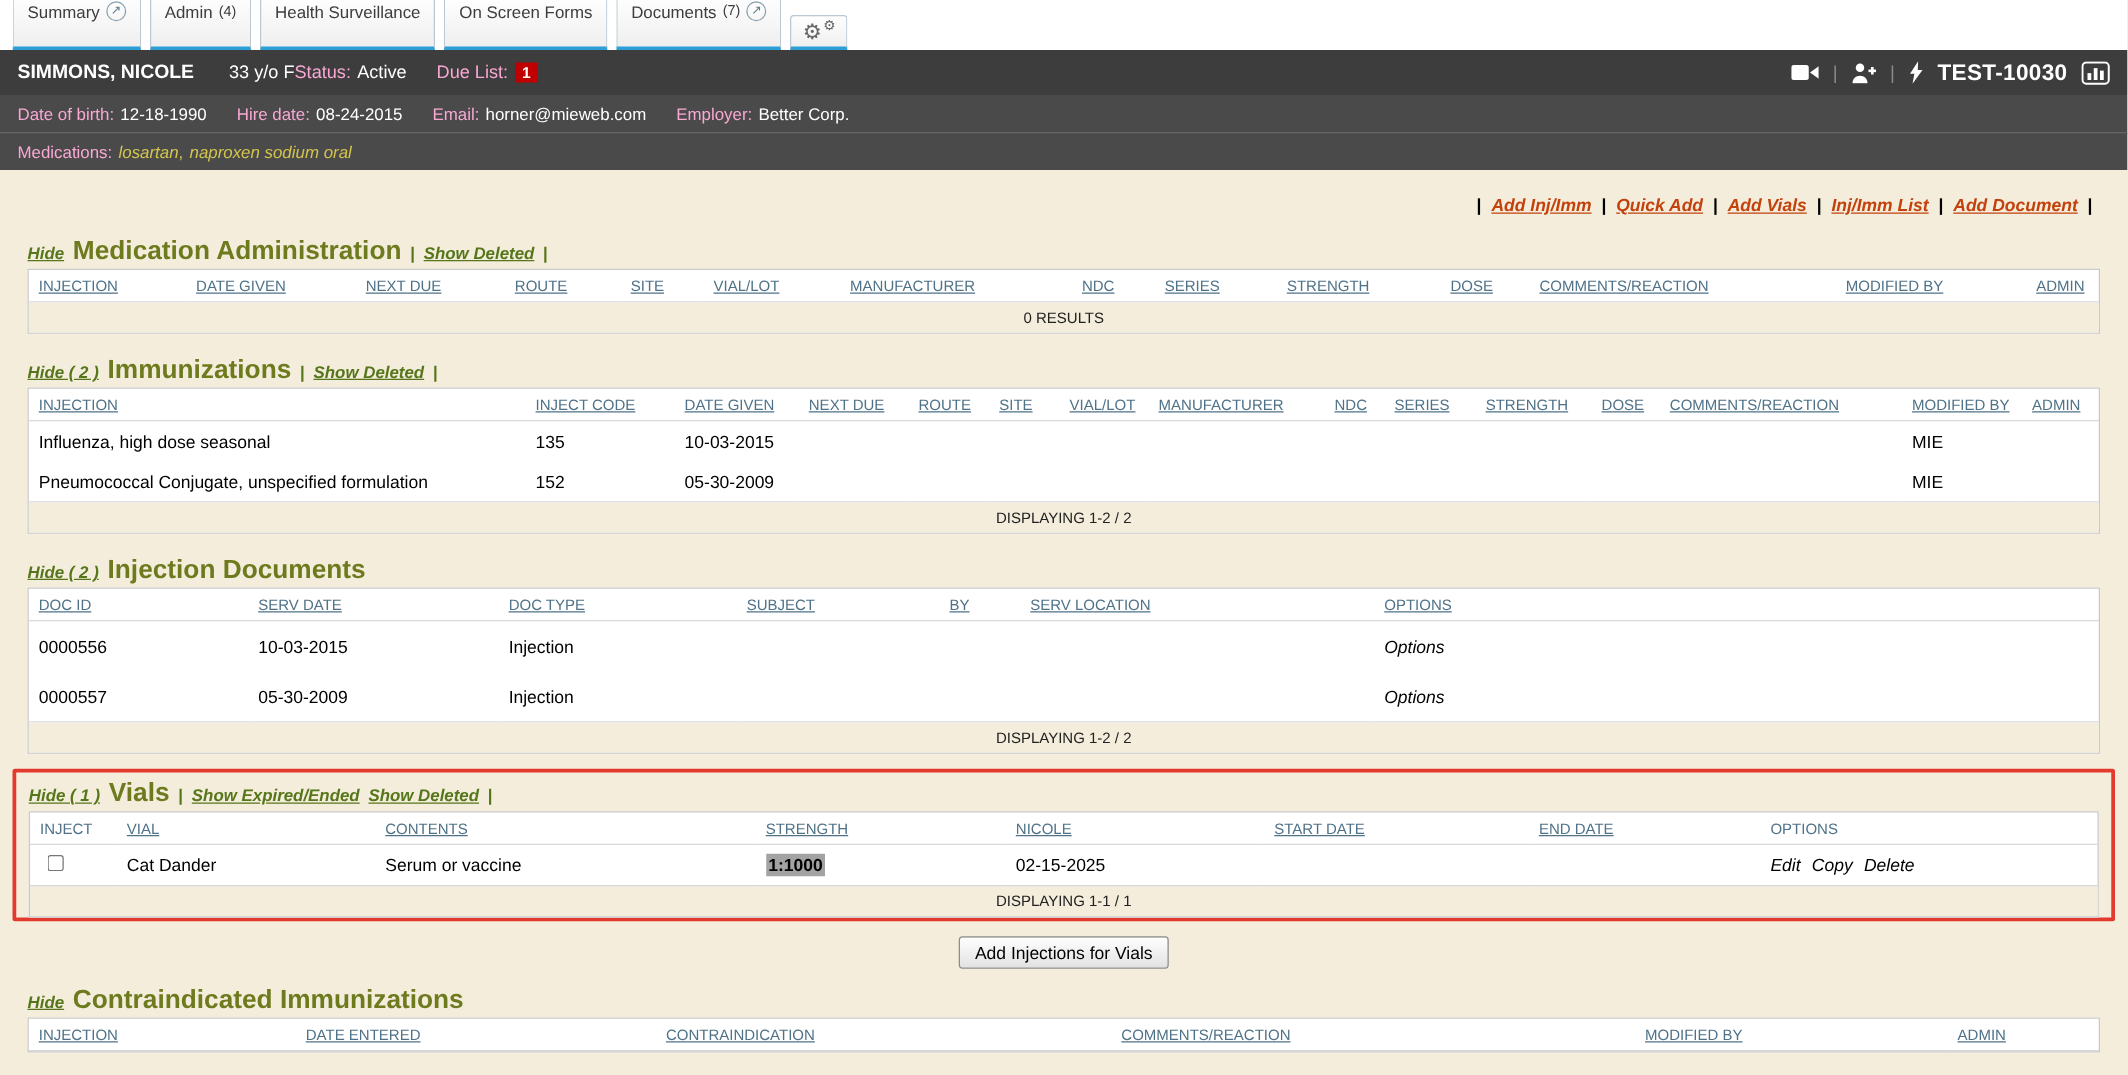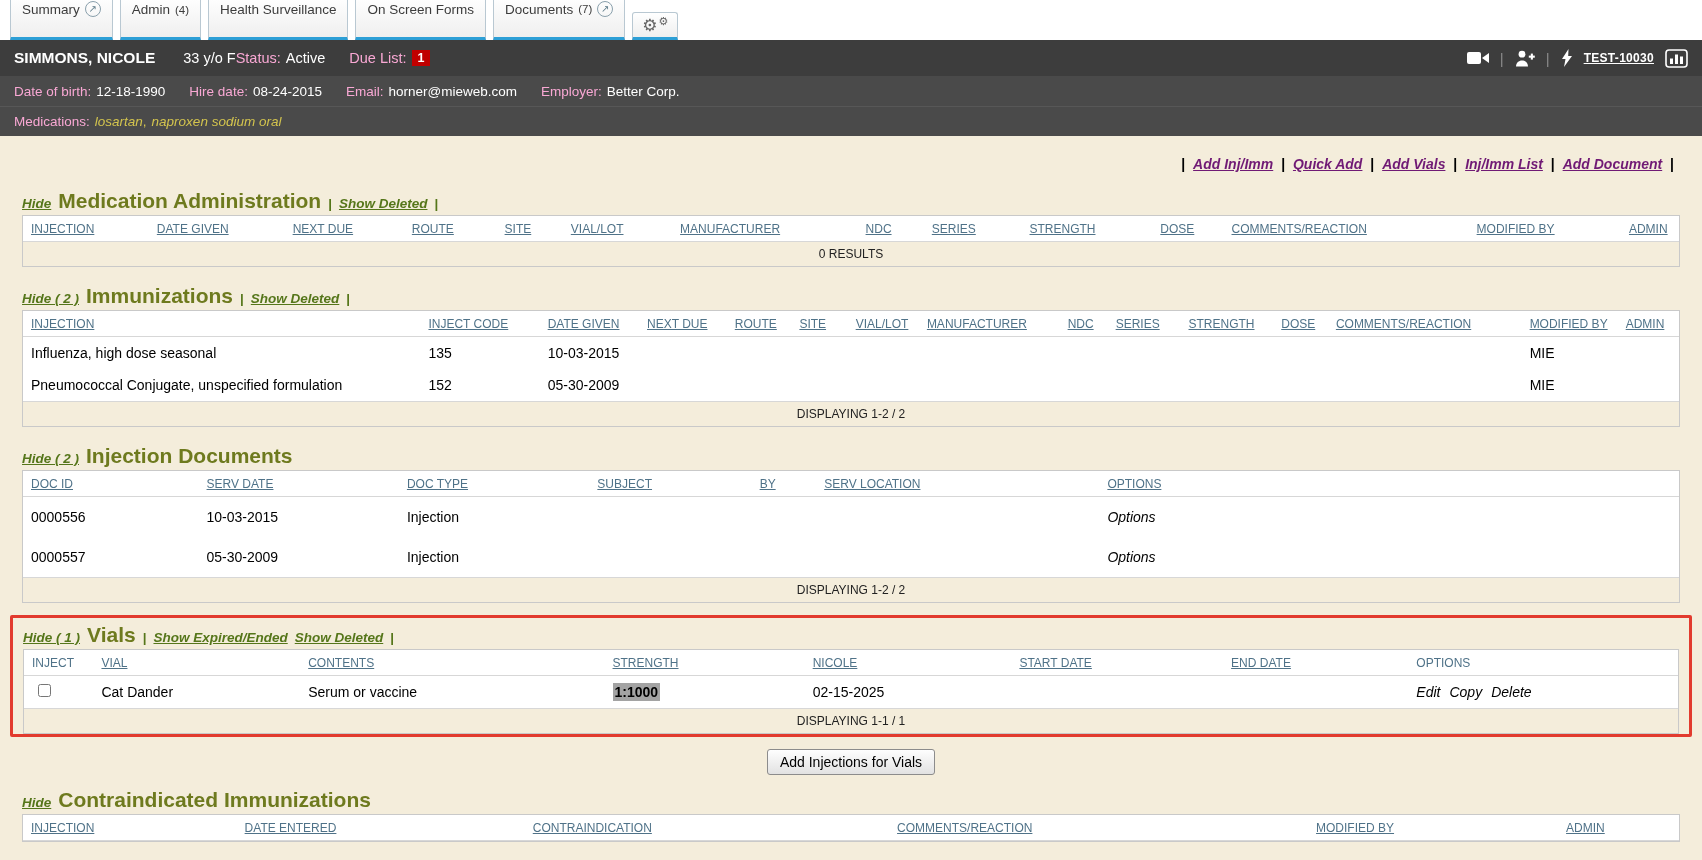--- a/index.html
+++ b/index.html
@@ -38,29 +38,29 @@
   .bar1 { background:#3d3d3d; height:36px; font-size:14.5px; }
   .bar2 { background:#4a4a4a; height:30px; font-size:13.5px; }
   .bar3 { background:#4a4a4a; height:30px; font-size:13.5px; border-top:1px solid #575757; }
   .lbl { color:#f9a8d4; margin-right:5px; }
   .val { margin-right:24px; }
   .pt-name { font-weight:bold; font-size:15.5px; margin-right:28px; }
   .pt-agesex { }
   .badge { background:#c00000; min-width:14px; text-align:center; padding:1px 6px; font-size:12.5px; font-weight:bold; cursor:pointer; }
   .bar1-right { margin-left:auto; display:flex; align-items:center; gap:11px; }
   .divider { color:#8a8a8a; font-size:15px; }
-  .chart-id { font-weight:bold; font-size:12px; letter-spacing:.3px;text-decoration:underline; }
+  .chart-id { font-weight:bold; font-size:18px; letter-spacing:.3px; }
   .icon-btn { display:inline-flex; align-items:center; cursor:pointer; }
   .med-link { color:#d3c44e; text-decoration:none; }
   .med-sep { color:#d3c44e; margin-right:5px; }
 
   
   .content { background:#f4eddb; padding:6px 22px 0; }
   .action-links { text-align:right; font-weight:bold; font-size:14px; margin:14px 2px 2px; }
-  .action-links a { color:#701a75; text-decoration:underline; }
+  .action-links a { color:#c2410c; text-decoration:underline; }
   .action-links .pipe { text-decoration:none; padding:0 4px; }
 
   .sec-head { display:flex; align-items:baseline; gap:7px; margin:18px 0 3px; }
   .sec-head.tight { margin:4px 0 3px;text-align:right; }
   .sec-head.contra { margin:14px 0 3px; }
   .green-link { color:#55761a; font-weight:bold; font-size:13.5px; text-decoration:underline; }
   .sec-sep { color:#55761a; font-weight:bold; font-size:13.5px; }
   .sec-title { color:#6e7a1e; font-size:21px; font-weight:bold; margin:0; line-height:1.05; }
 
   .tbl-wrap { background:#fff; border:1px solid #c9c9c9; }

